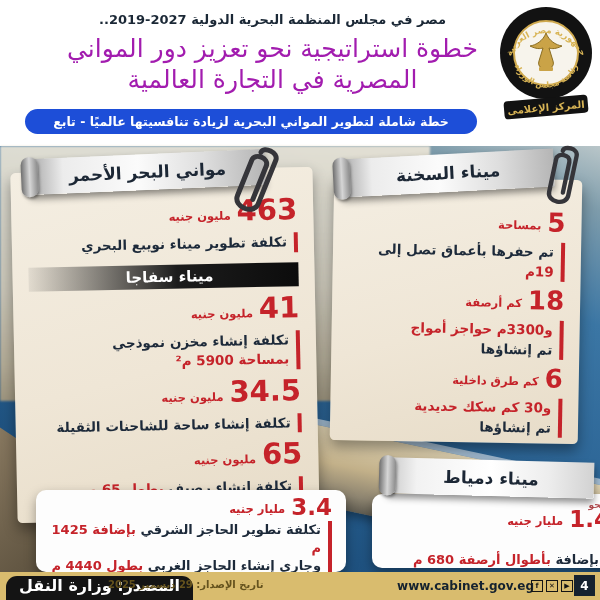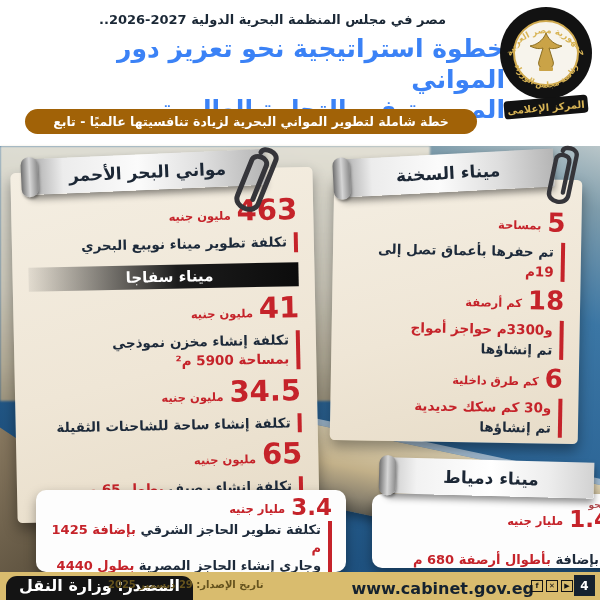--- a/index.html
+++ b/index.html
@@ -18,24 +18,24 @@
   .bg-pier::before { content:""; position:absolute; top:-6px; left:0; right:0; height:6px; background:rgba(255,255,255,.55); }
   .bg-shore { position:absolute; bottom:28px; left:0; width:160px; height:170px;
     background:linear-gradient(135deg,#8d7d64 0%,#645844 55%,#443d30 100%);
     clip-path:polygon(0 15%, 40% 40%, 62% 72%, 78% 100%, 0 100%); }
   .bg-foam { position:absolute; bottom:120px; left:60px; width:150px; height:16px;
     background:rgba(255,255,255,.55); border-radius:50%; filter:blur(4px); transform:rotate(24deg); }
 
   
   .kicker { position:absolute; top:12px; right:110px; left:55px; text-align:center;
     font-size:13px; font-weight:bold; color:#1b2836; }
-  .title { position:absolute; top:34px; right:95px; left:40px; text-align:right;
-    font-size:25px; font-weight:bold; color:#3b82f6; line-height:1.22; }
+  .title { position:absolute; top:34px; right:95px; left:40px; text-align:center;
+    font-size:25px; font-weight:normal; color:#a21caf; line-height:1.22; }
   .banner-pill { position:absolute; top:109px; left:25px; width:452px; height:25px;
-    background:#a16207; border-radius:13px; color:#ffffff; font-size:12.5px; font-weight:bold;
+    background:#1d4ed8; border-radius:13px; color:#ffffff; font-size:12.5px; font-weight:bold;
     display:flex; align-items:center; justify-content:center; }
 
   .logo { position:absolute; top:3px; right:6px; width:96px; height:120px; }
 
   
   .paper-card { position:absolute; background:linear-gradient(165deg,#f4eee2 0%,#efe6d6 55%,#e7dcc8 100%);
     border-radius:5px; box-shadow:0 7px 14px rgba(0,0,0,.38); }
   .card-left  { left:14px; top:170px; width:302px; height:350px; transform:rotate(-1.2deg);
     padding:28px 16px 8px 12px; display:flex; flex-direction:column; gap:7px; }
   .card-right { left:332px; top:178px; width:248px; height:264px; transform:rotate(1deg);
@@ -72,39 +72,39 @@
   .card-damietta   { left:372px; top:494px; width:252px; height:74px; z-index:5; }
   .white-card .num { font-size:23px; }
   .white-card .desc { font-size:13px; line-height:1.4; margin-top:2px; }
   .approx { display:block; text-align:right; color:#b2494d; font-size:9px; font-weight:bold; margin:0 6px -2px 0; }
 
   
   .footer { position:absolute; left:0; right:0; bottom:0; height:28px; background:#d9bc6e; z-index:8; }
   .src-pill { position:absolute; left:6px; top:4px; height:37px; line-height:20px; padding:0 13px;
     background:#141414; color:#ffffff; font-size:16px; font-weight:bold; border-radius:11px; }
   .date { position:absolute; left:108px; top:7px; font-size:10px; font-weight:bold; color:#64521d; }
-  .site { position:absolute; right:66px; top:7px; font-size:16px; font-weight:bold; color:#15222f; direction:ltr; }
+  .site { position:absolute; right:66px; top:7px; font-size:12px; font-weight:bold; color:#15222f; direction:ltr; }
   .socials { position:absolute; right:27px; top:8px; display:flex; gap:3px; direction:ltr; }
   .social { width:12px; height:12px; border:1.4px solid #141414; color:#141414; font-size:7px; font-weight:bold;
     display:flex; align-items:center; justify-content:center; background:transparent; }
   .page-no { position:absolute; right:5px; top:3px; width:21px; height:21px; background:#16222f; color:#ffffff;
     font-size:12px; font-weight:bold; display:flex; align-items:center; justify-content:center; }
 </style>
 </head>
 <body>
 
 <div class="stage">
 
   <div class="bg-sea"></div>
   <div class="bg-mountains"></div>
   <div class="bg-pier"></div>
   <div class="bg-shore"></div>
   <div class="bg-foam"></div>
 
-  <div class="kicker">مصر في مجلس المنظمة البحرية الدولية 2027-2026..</div>
+  <div class="kicker">مصر في مجلس المنظمة البحرية الدولية 2027-2019..</div>
   <div class="title">
     <div>خطوة استراتيجية نحو تعزيز دور المواني</div>
     <div>المصرية في التجارة العالمية</div>
   </div>
   <div class="banner-pill">خطة شاملة لتطوير المواني البحرية لزيادة تنافسيتها عالميًا - تابع</div>
 
   <div class="logo">
     <svg width="96" height="120" viewBox="0 0 96 120">
       <defs>
         <path id="arcTop" d="M 12 56 A 38 38 0 0 1 84 56"></path>
@@ -223,21 +223,21 @@
   </div>
 
   <div class="white-card card-breakwater">
     <div class="num-row">
       <span class="num">3.4</span>
       <span class="unit">مليار جنيه</span>
     </div>
     <div class="desc">
       <span>تكلفة تطوير الحاجز الشرقي</span>
       <span class="red">بإضافة 1425 م</span><br>
-      <span>وجاري إنشاء الحاجز المصرية</span>
+      <span>وجاري إنشاء الحاجز الغربي</span>
       <span class="red">بطول 4440 م</span>
     </div>
   </div>
 
   <div class="footer">
     <div class="src-pill">المصدر: وزارة النقل</div>
     <div class="date">تاريخ الإصدار: 29 ديسمبر 2025</div>
     <div class="site">www.cabinet.gov.eg</div>
     <div class="socials">
       <span class="social">f</span>

